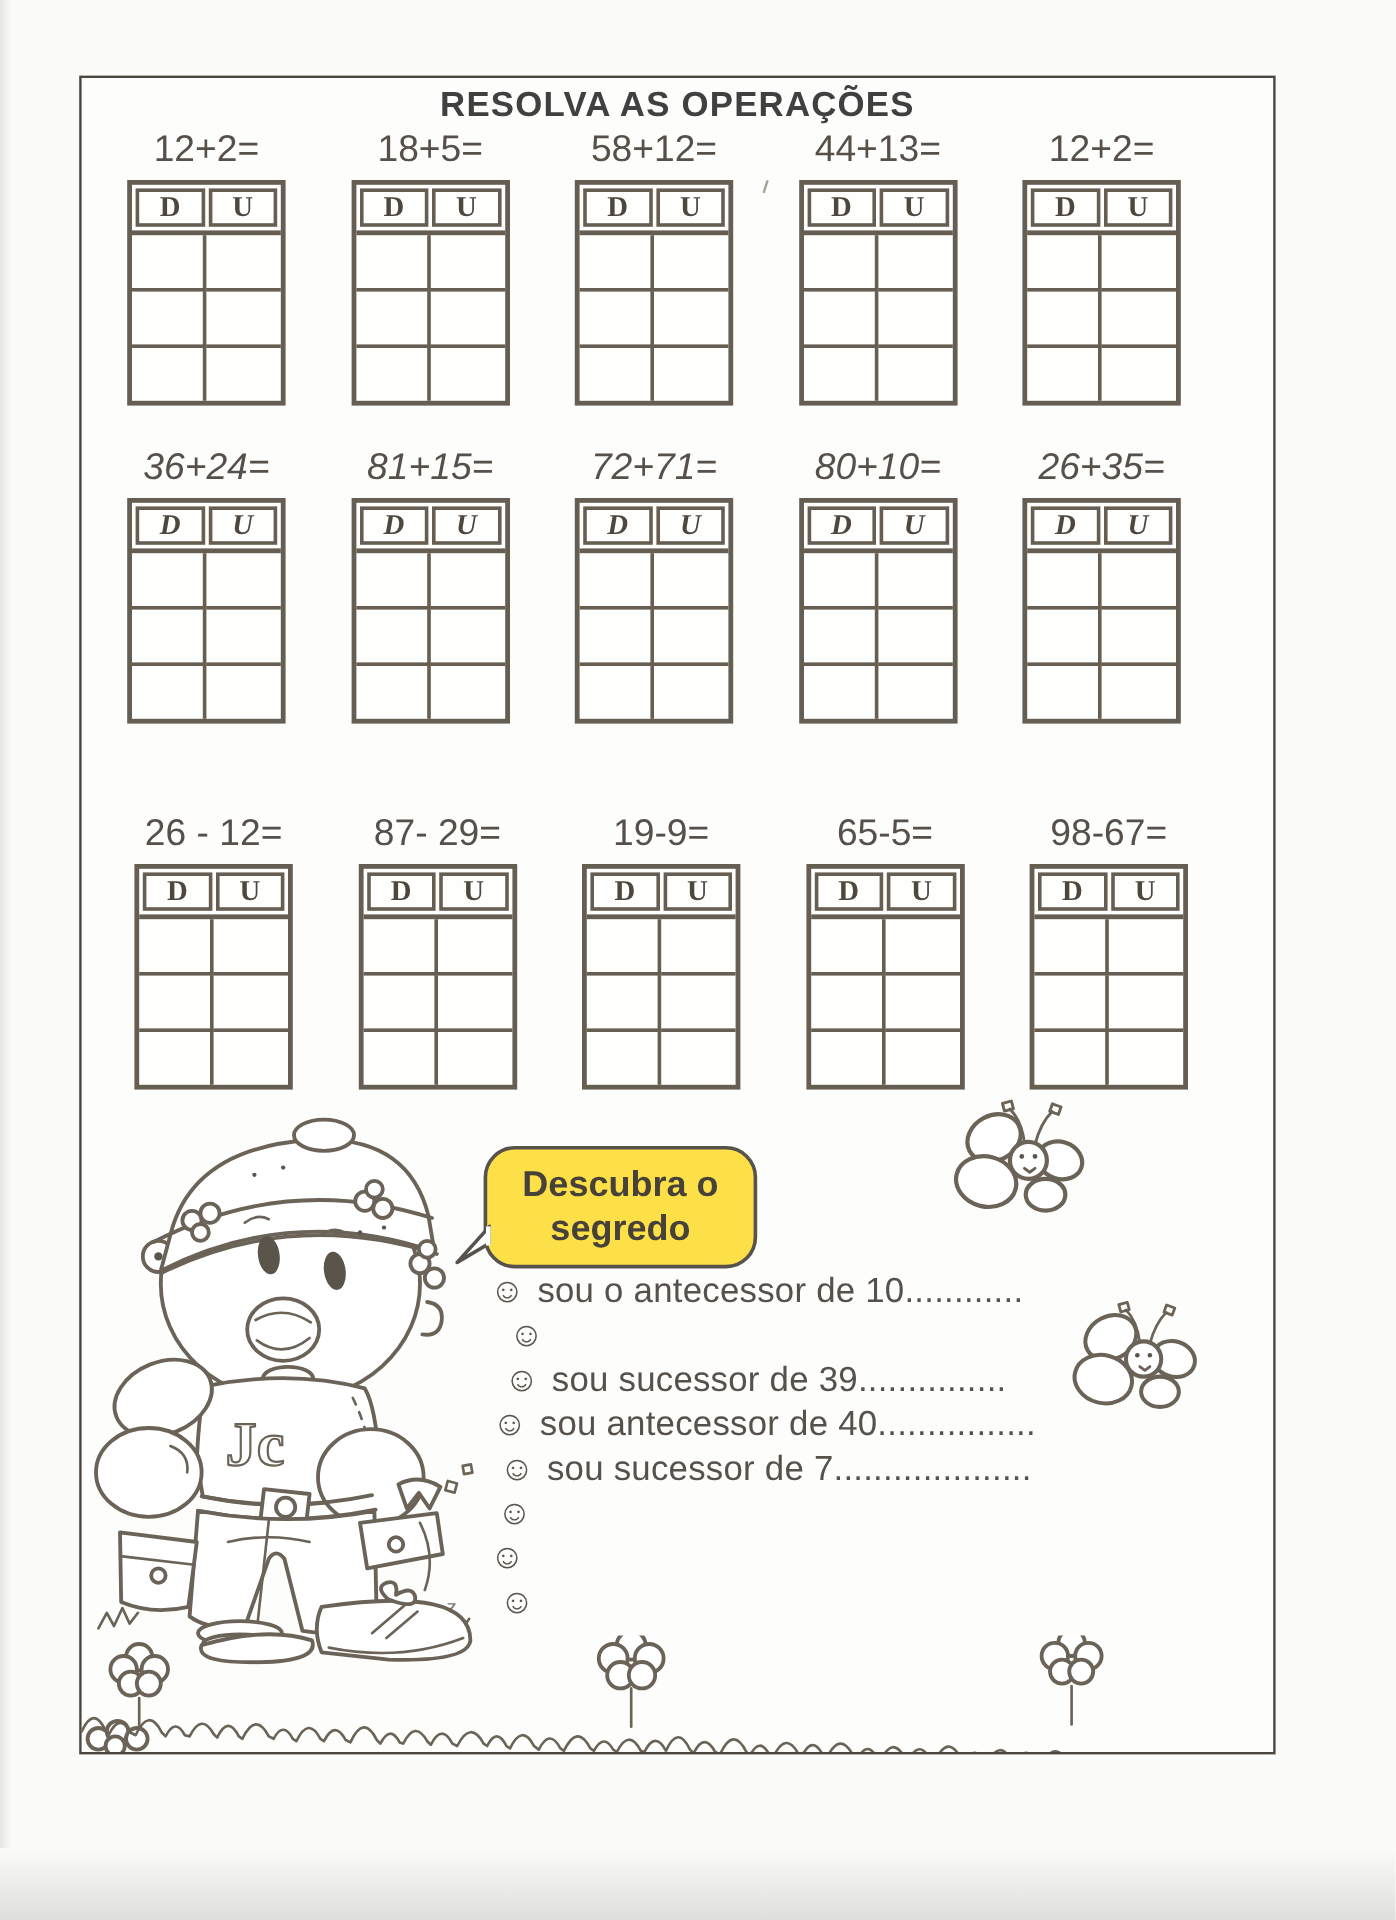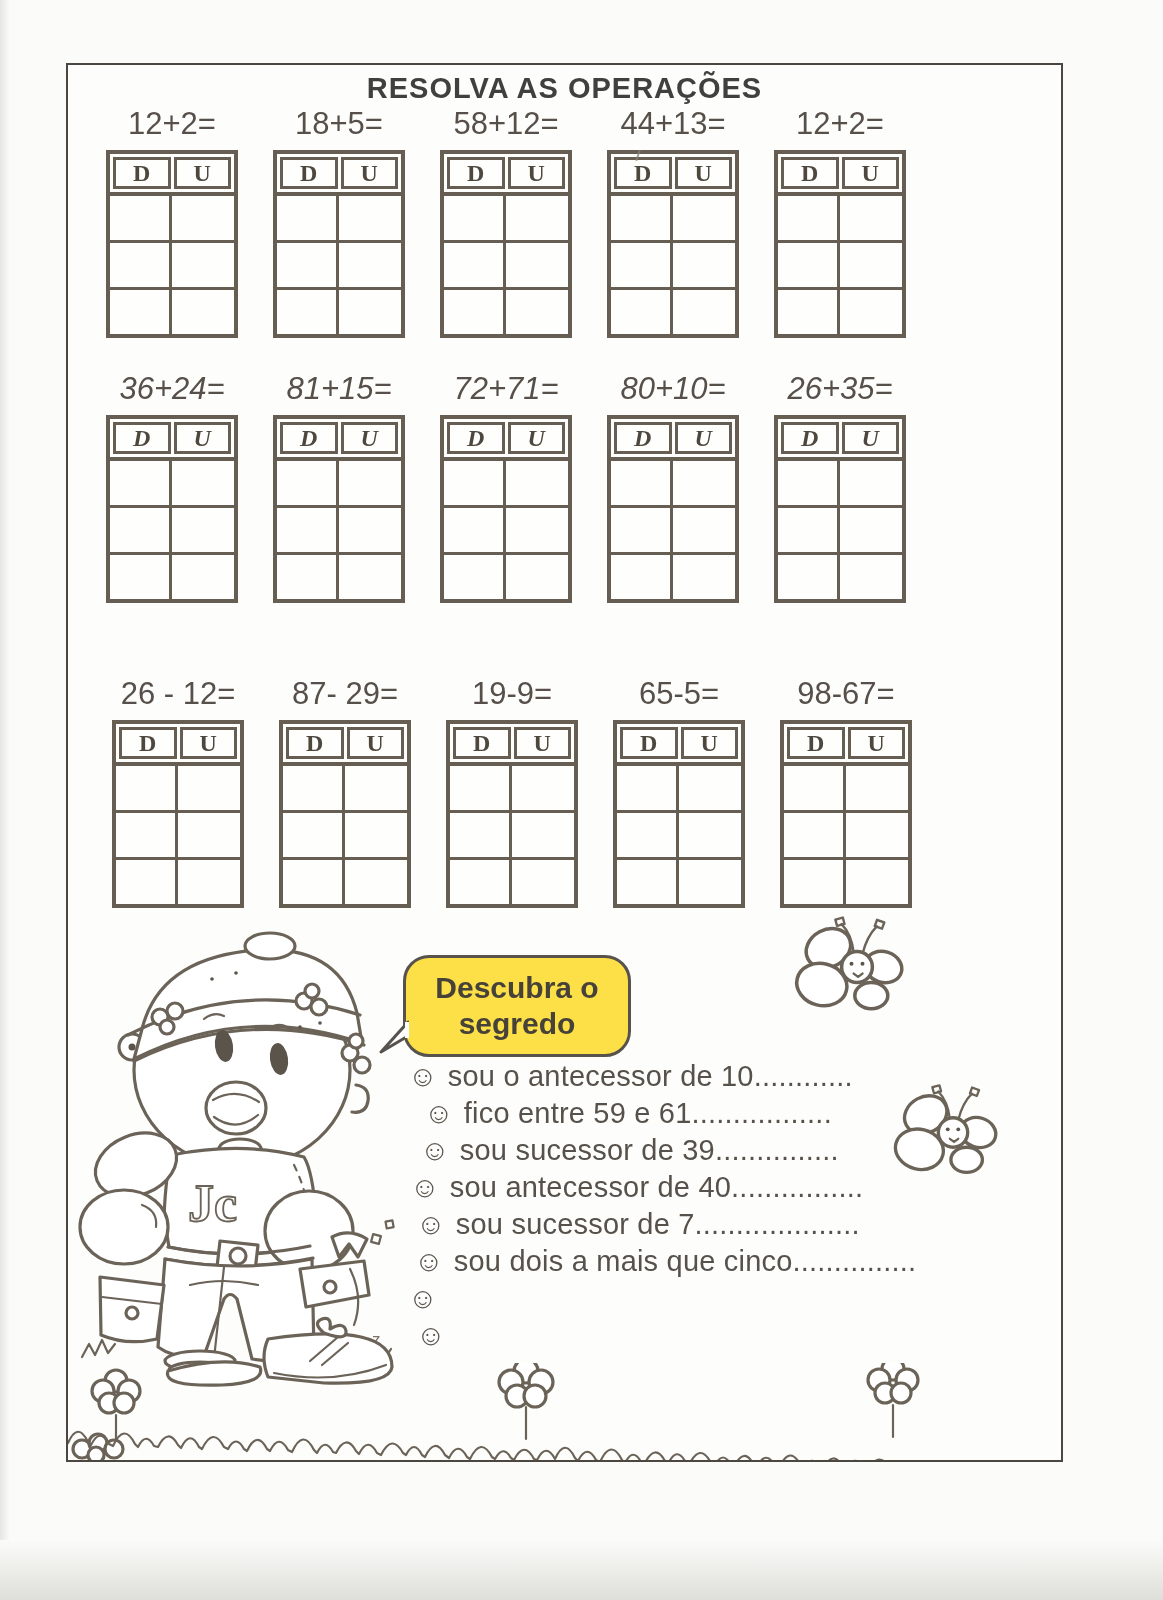--- a/index.html
+++ b/index.html
@@ -25,21 +25,21 @@
   .sheet-border{
     position:absolute;left:66px;top:63px;width:993px;height:1395px;
     border:2px solid #4b463f;background:var(--paper);
   }
   .worksheet-title{
     position:absolute;left:66px;top:72px;width:997px;
     text-align:center;font-size:29px;font-weight:700;
     letter-spacing:1px;color:#404040;
   }
   .ops-row{
-    position:absolute;width:800px;display:flex;justify-content:space-between;
+    position:absolute;width:878px;display:flex;justify-content:space-between;
   }
   .ops-row.r1{left:106px;top:102px;}
   .ops-row.r2{left:106px;top:367px;font-style:italic;}
   .ops-row.r3{left:112px;top:672px;}
   .op-col{width:132px;display:flex;flex-direction:column;align-items:center;}
   .op-label{
     height:44px;display:flex;align-items:center;justify-content:center;
     font-size:31px;color:#57504a;white-space:nowrap;
   }
   .du-table{
@@ -472,37 +472,35 @@
   <div class="bline">segredo</div>
 </div>
 
 <div class="riddle-list">
   <div class="riddle">
     <span class="smiley">☺</span>
     <span>sou o antecessor de 10............</span>
   </div>
   <div class="riddle">
     <span class="smiley">☺</span>
-    <span>fico entre 59 e 61.................</span>
   </div>
   <div class="riddle">
     <span class="smiley">☺</span>
     <span>sou sucessor de 39...............</span>
   </div>
   <div class="riddle">
     <span class="smiley">☺</span>
     <span>sou antecessor de 40................</span>
   </div>
   <div class="riddle">
     <span class="smiley">☺</span>
     <span>sou sucessor de 7....................</span>
   </div>
   <div class="riddle">
     <span class="smiley">☺</span>
-    <span>sou dois a mais que cinco...............</span>
   </div>
   <div class="riddle">
     <span class="smiley">☺</span>
   </div>
   <div class="riddle">
     <span class="smiley">☺</span>
   </div>
 </div>
 
 <div class="butterfly1">

